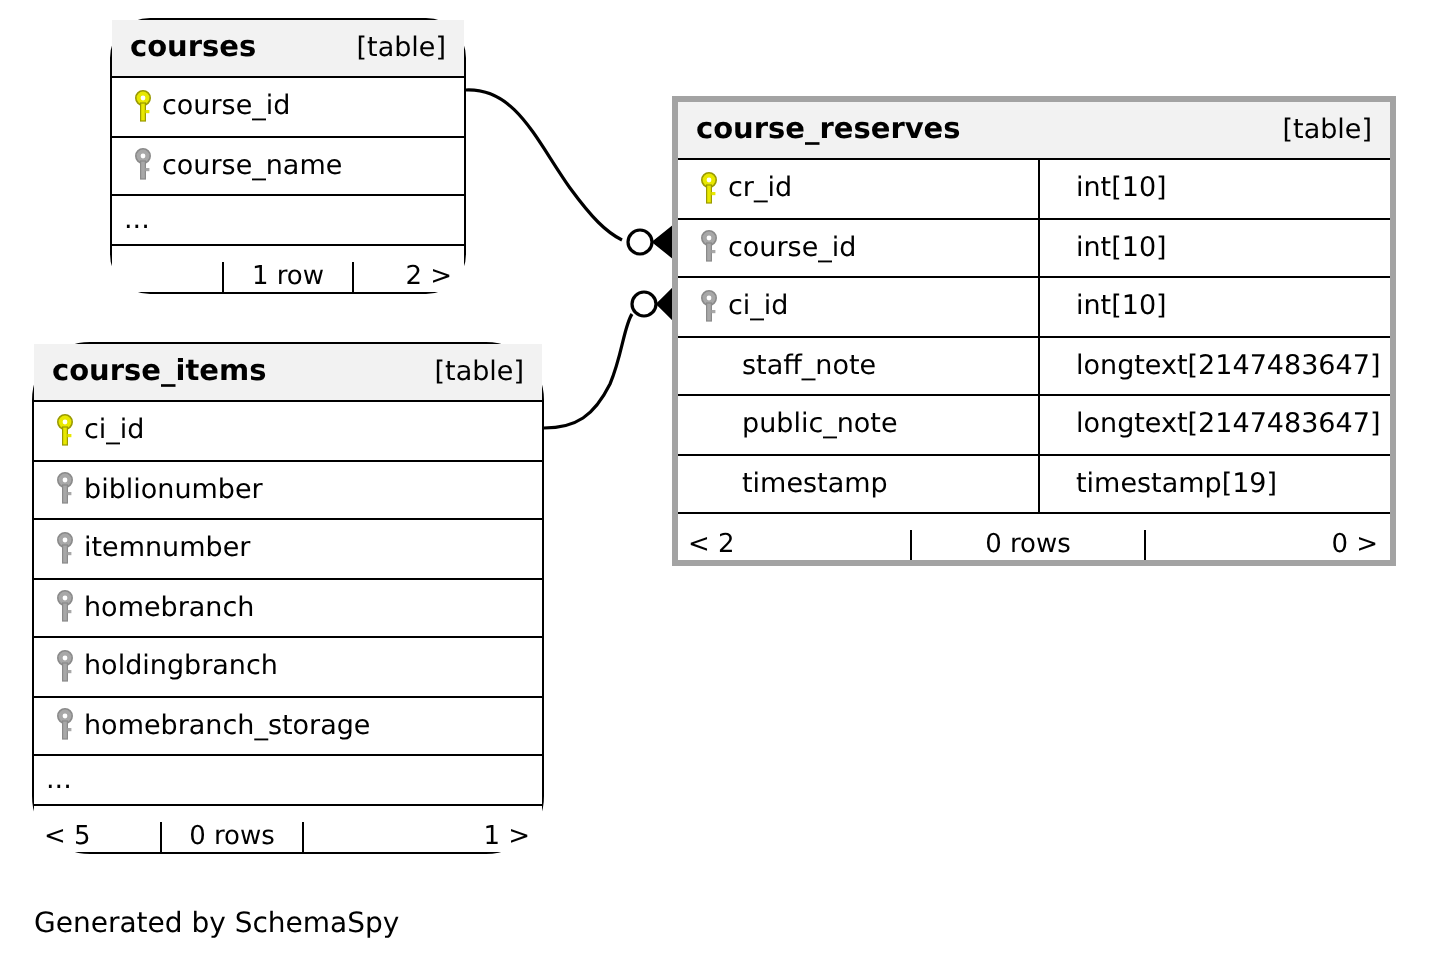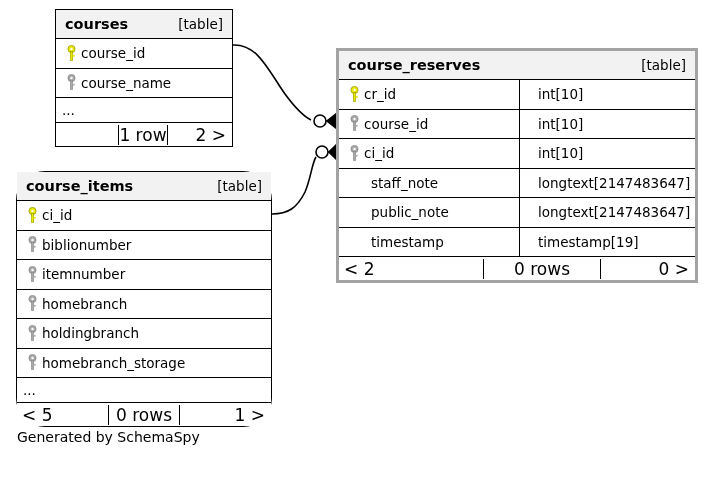--- a/index.html
+++ b/index.html
@@ -116,26 +116,25 @@
     border-bottom: 1px solid #000000;
     box-sizing: border-box;
     padding-left: 6px;
     font-size: 13.5px;
     background: #ffffff;
   }
 
   
   .tbl-footer {
     display: flex;
-    align-items: center;
+    align-items: flex-end;
     height: 23px;
     box-sizing: border-box;
-    font-size: 17px;
+    font-size: 13px;
     background: #ffffff;
-    gap: 28px;
   }
   .foot-cell {
     display: flex;
     align-items: center;
     box-sizing: border-box;
     white-space: nowrap;
   }
   .foot-left {
     justify-content: flex-start;
     padding-left: 5px;
@@ -147,21 +146,21 @@
   }
   .foot-right {
     justify-content: flex-end;
     padding-right: 6px;
   }
 
   
   #caption {
     position: absolute;
     left: 17px;
-    top: 429px;
+    top: 454px;
     font-size: 14px;
     white-space: nowrap;
   }
 </style>
 </head>
 <body>
 
 <div id="canvas">
 
   <svg id="edges" viewBox="0 0 715 483" width="715" height="483" xmlns="http://www.w3.org/2000/svg">
@@ -174,21 +173,21 @@
     </g>
 
     <g>
       <path d="M 272,214 C 288,214 297,208 305,192 C 311,178 312,163 316,157" fill="none" stroke="#000000" stroke-width="1.6"></path>
       <circle cx="322" cy="152" r="6" fill="#ffffff" stroke="#000000" stroke-width="1.6"></circle>
       <path d="M 337,144 L 337,160 L 328,152 Z" fill="#000000"></path>
       <path d="M 337,144 L 329,152 L 337,160" fill="none" stroke="#000000" stroke-width="1.5"></path>
     </g>
   </svg>
 
-  <div class="table-box" id="tbl-courses" style="left:55px; top:9px; width:178px;">
+  <div class="table-box" id="tbl-courses" style="left:55px; top:9px; width:178px;border-radius:20px;">
 
     <div class="tbl-header">
       <span class="tbl-title">courses</span>
       <span class="tbl-kind">[table]</span>
     </div>
 
     <div class="tbl-row">
       <div class="cell-name">
         <span class="keyslot">
           <svg width="9" height="17" viewBox="0 0 9 17" xmlns="http://www.w3.org/2000/svg">

